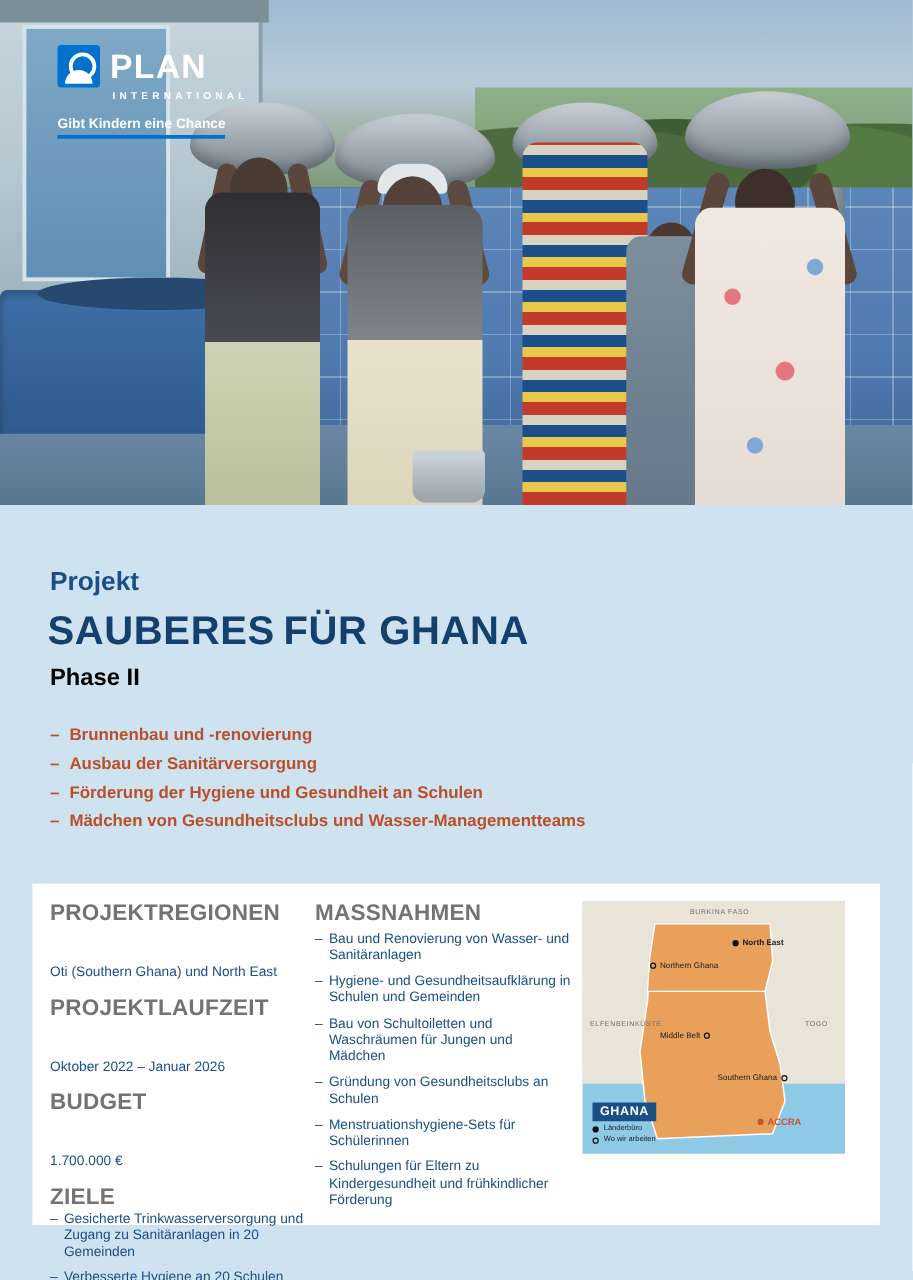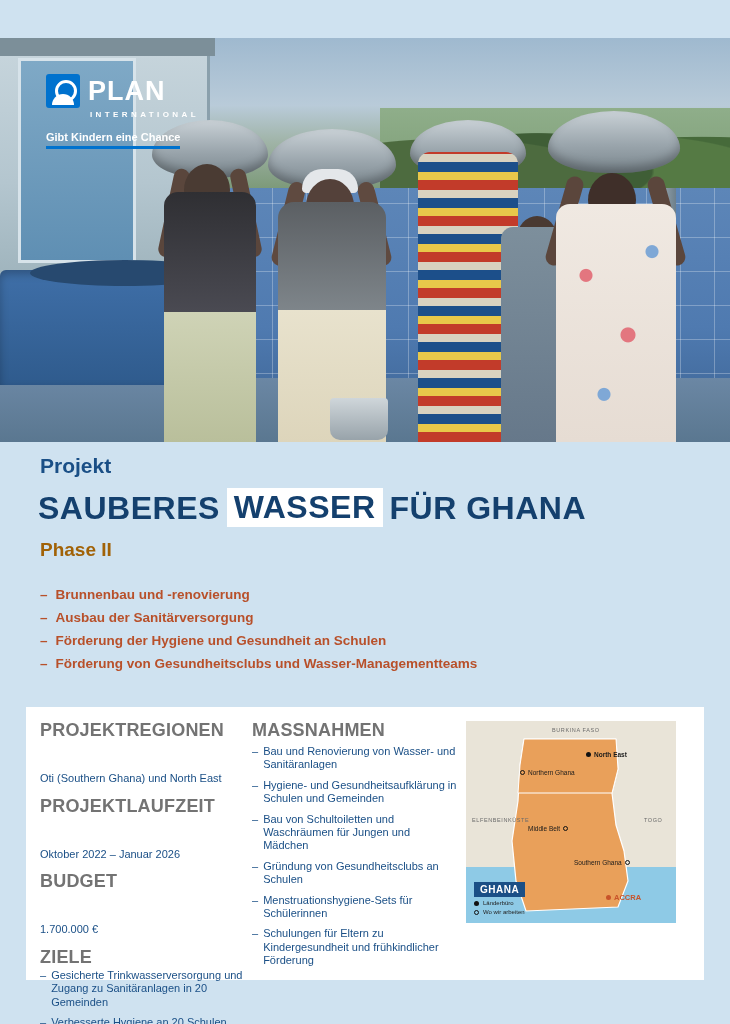--- a/index.html
+++ b/index.html
@@ -14,21 +14,20 @@
     width: 730px; height: 1024px;
     background: #cfe2f0;
   }
 
   
   .hero {
     position: absolute; left: 0; top: 0;
     width: 730px; height: 404px;
     overflow: hidden;
     background: #0c4a6e;
-    margin-top: 38px;
   }
   
   .hero-sky {
     position: absolute; left: 0; top: 0; width: 730px; height: 150px;
     background: linear-gradient(180deg,#9fb9cf 0%, #b9cbd9 45%, #9fb3a6 70%, #7d9a7a 100%);
   }
   .hero-trees {
     position: absolute; left: 380px; top: 70px; width: 350px; height: 90px;
     background:
       radial-gradient(ellipse at 20% 80%, #4d6b3f 0 40%, transparent 41%),
@@ -179,21 +178,21 @@
     font-size: 32px; font-weight: bold; color: #14406e;
     letter-spacing: 0.5px; line-height: 1;
     display: flex; align-items: center; gap: 7px; flex-wrap: wrap;
   }
   .hl-hi {
     background: #ffffff; color: #14406e;
     padding: 3px 7px 4px 7px;
   }
   .phase {
     margin: 12px 0 0 40px;
-    font-size: 19px; font-weight: bold; color: #a16207;
+    font-size: 19px; font-weight: bold; color: #000000;
   }
   .bullets { margin: 26px 0 0 40px; }
   .bullet {
     font-size: 13.5px; font-weight: bold; color: #b8502a;
     margin-bottom: 8px; display: flex; gap: 8px;
   }
   .bullet .dash { color: #b8502a; }
 
   
   .card {
@@ -321,41 +320,40 @@
       </div>
       <div class="logo-sub">INTERNATIONAL</div>
       <div class="logo-tag">Gibt Kindern eine Chance</div>
     </div>
   </div>
 
   <div class="title-area">
     <div class="kicker">Projekt</div>
     <div class="headline">
       <span>SAUBERES</span>
-      <span class="hl-hi">WASSER</span>
       <span>FÜR GHANA</span>
     </div>
     <div class="phase">Phase II</div>
 
     <div class="bullets">
       <div class="bullet">
         <span class="dash">–</span>
         <span>Brunnenbau und -renovierung</span>
       </div>
       <div class="bullet">
         <span class="dash">–</span>
         <span>Ausbau der Sanitärversorgung</span>
       </div>
       <div class="bullet">
         <span class="dash">–</span>
         <span>Förderung der Hygiene und Gesundheit an Schulen</span>
       </div>
       <div class="bullet">
         <span class="dash">–</span>
-        <span>Förderung von Gesundheitsclubs und Wasser-Managementteams</span>
+        <span>Mädchen von Gesundheitsclubs und Wasser-Managementteams</span>
       </div>
     </div>
   </div>
 
   <div class="card">
 
     <div class="col col-left">
       <div class="sec-title">PROJEKTREGIONEN</div>
       <div class="sec-text">Oti (Southern Ghana) und North East</div>
       <div class="sec-gap"></div>

